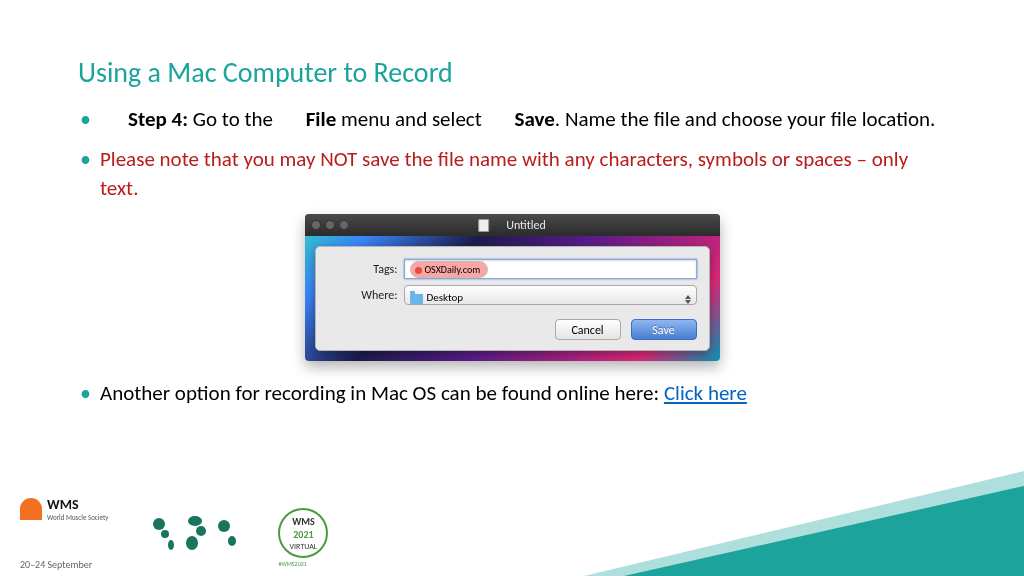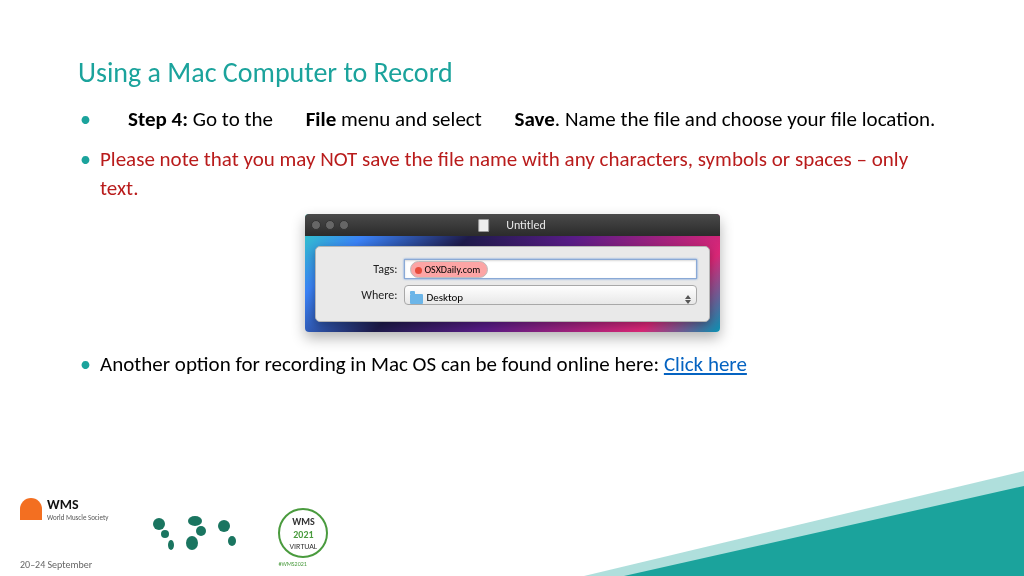--- a/index.html
+++ b/index.html
@@ -272,20 +272,24 @@
       <div class="form-row">
         <div class="form-label">Where:</div>
         <div class="where-select">
           <div class="folder-glyph"></div>
           <span>Desktop</span>
           <div class="select-arrows">
             <div class="arr-up"></div>
               <div class="arr-down"></div>
           </div>
         </div>
+      </div>
+      <div class="button-row">
+        <div class="mac-btn">Cancel</div>
+        <div class="mac-btn primary">Save</div>
       </div>
     </div>
   </div>
 </div>
 
 <ul class="bullet-list">
   <li class="black-text">
     <span>Another option for recording in Mac OS can be found online here: </span><span class="link-text">Click here</span>
   </li>
 </ul>

